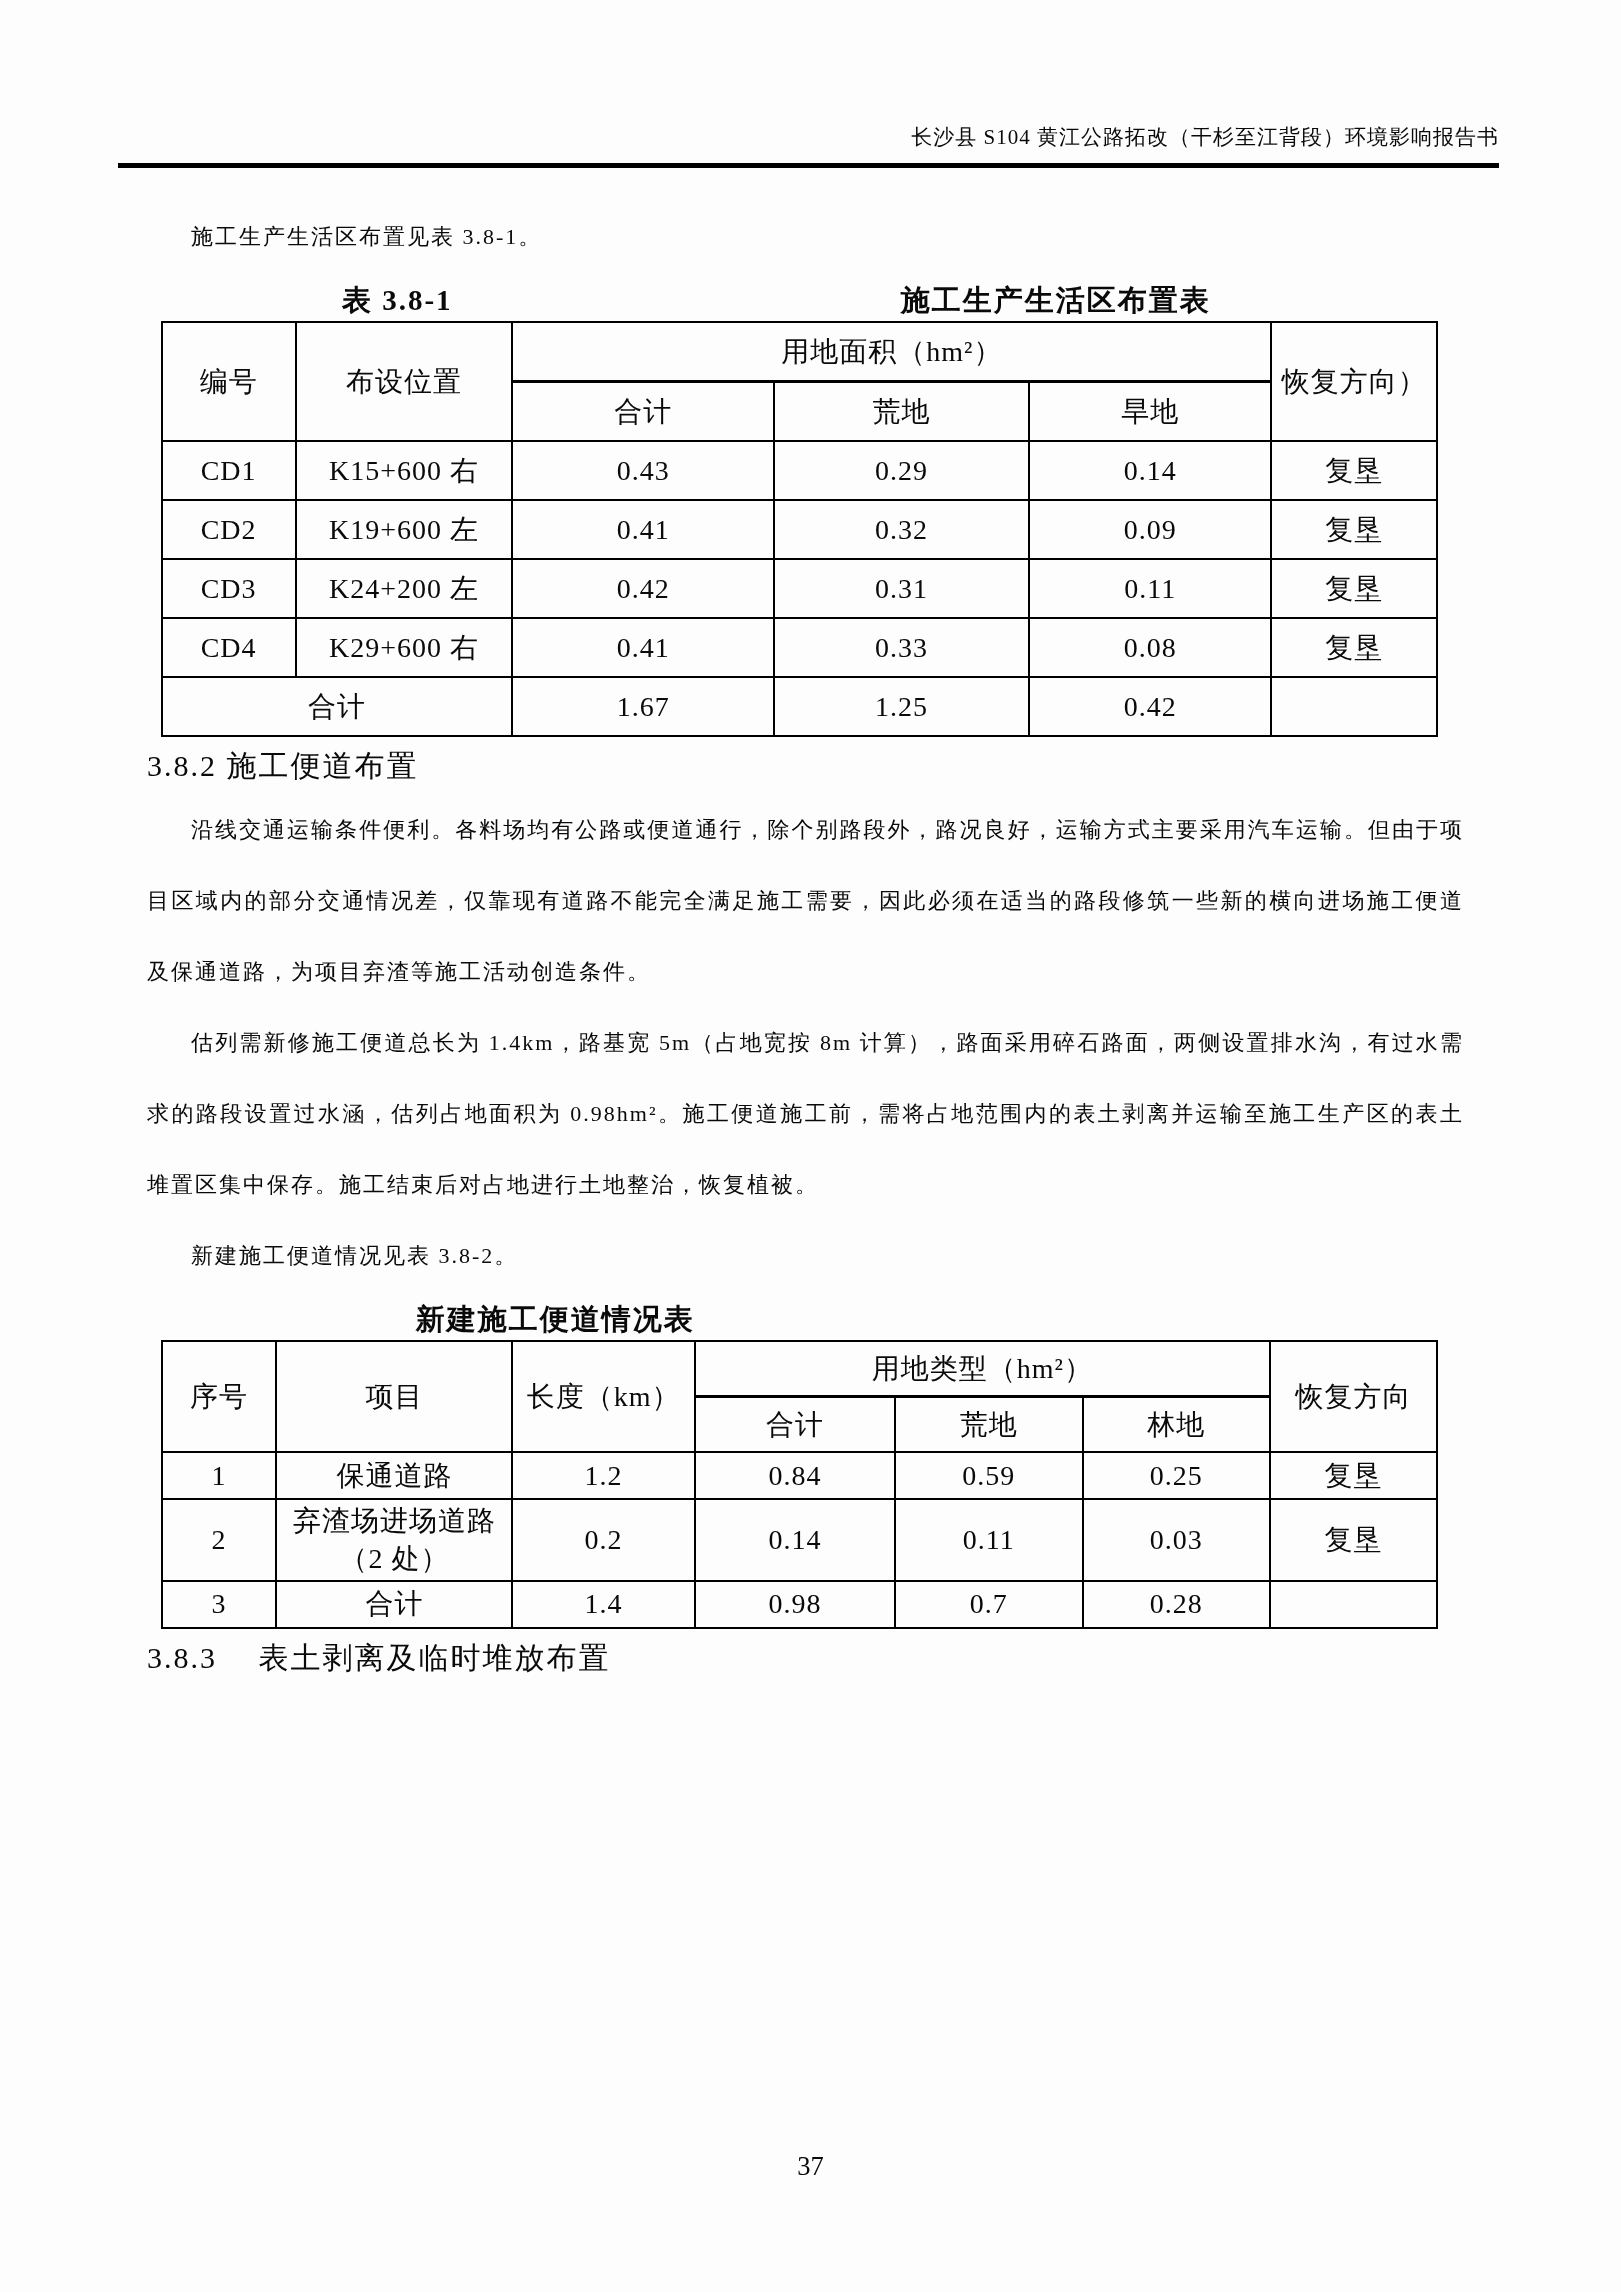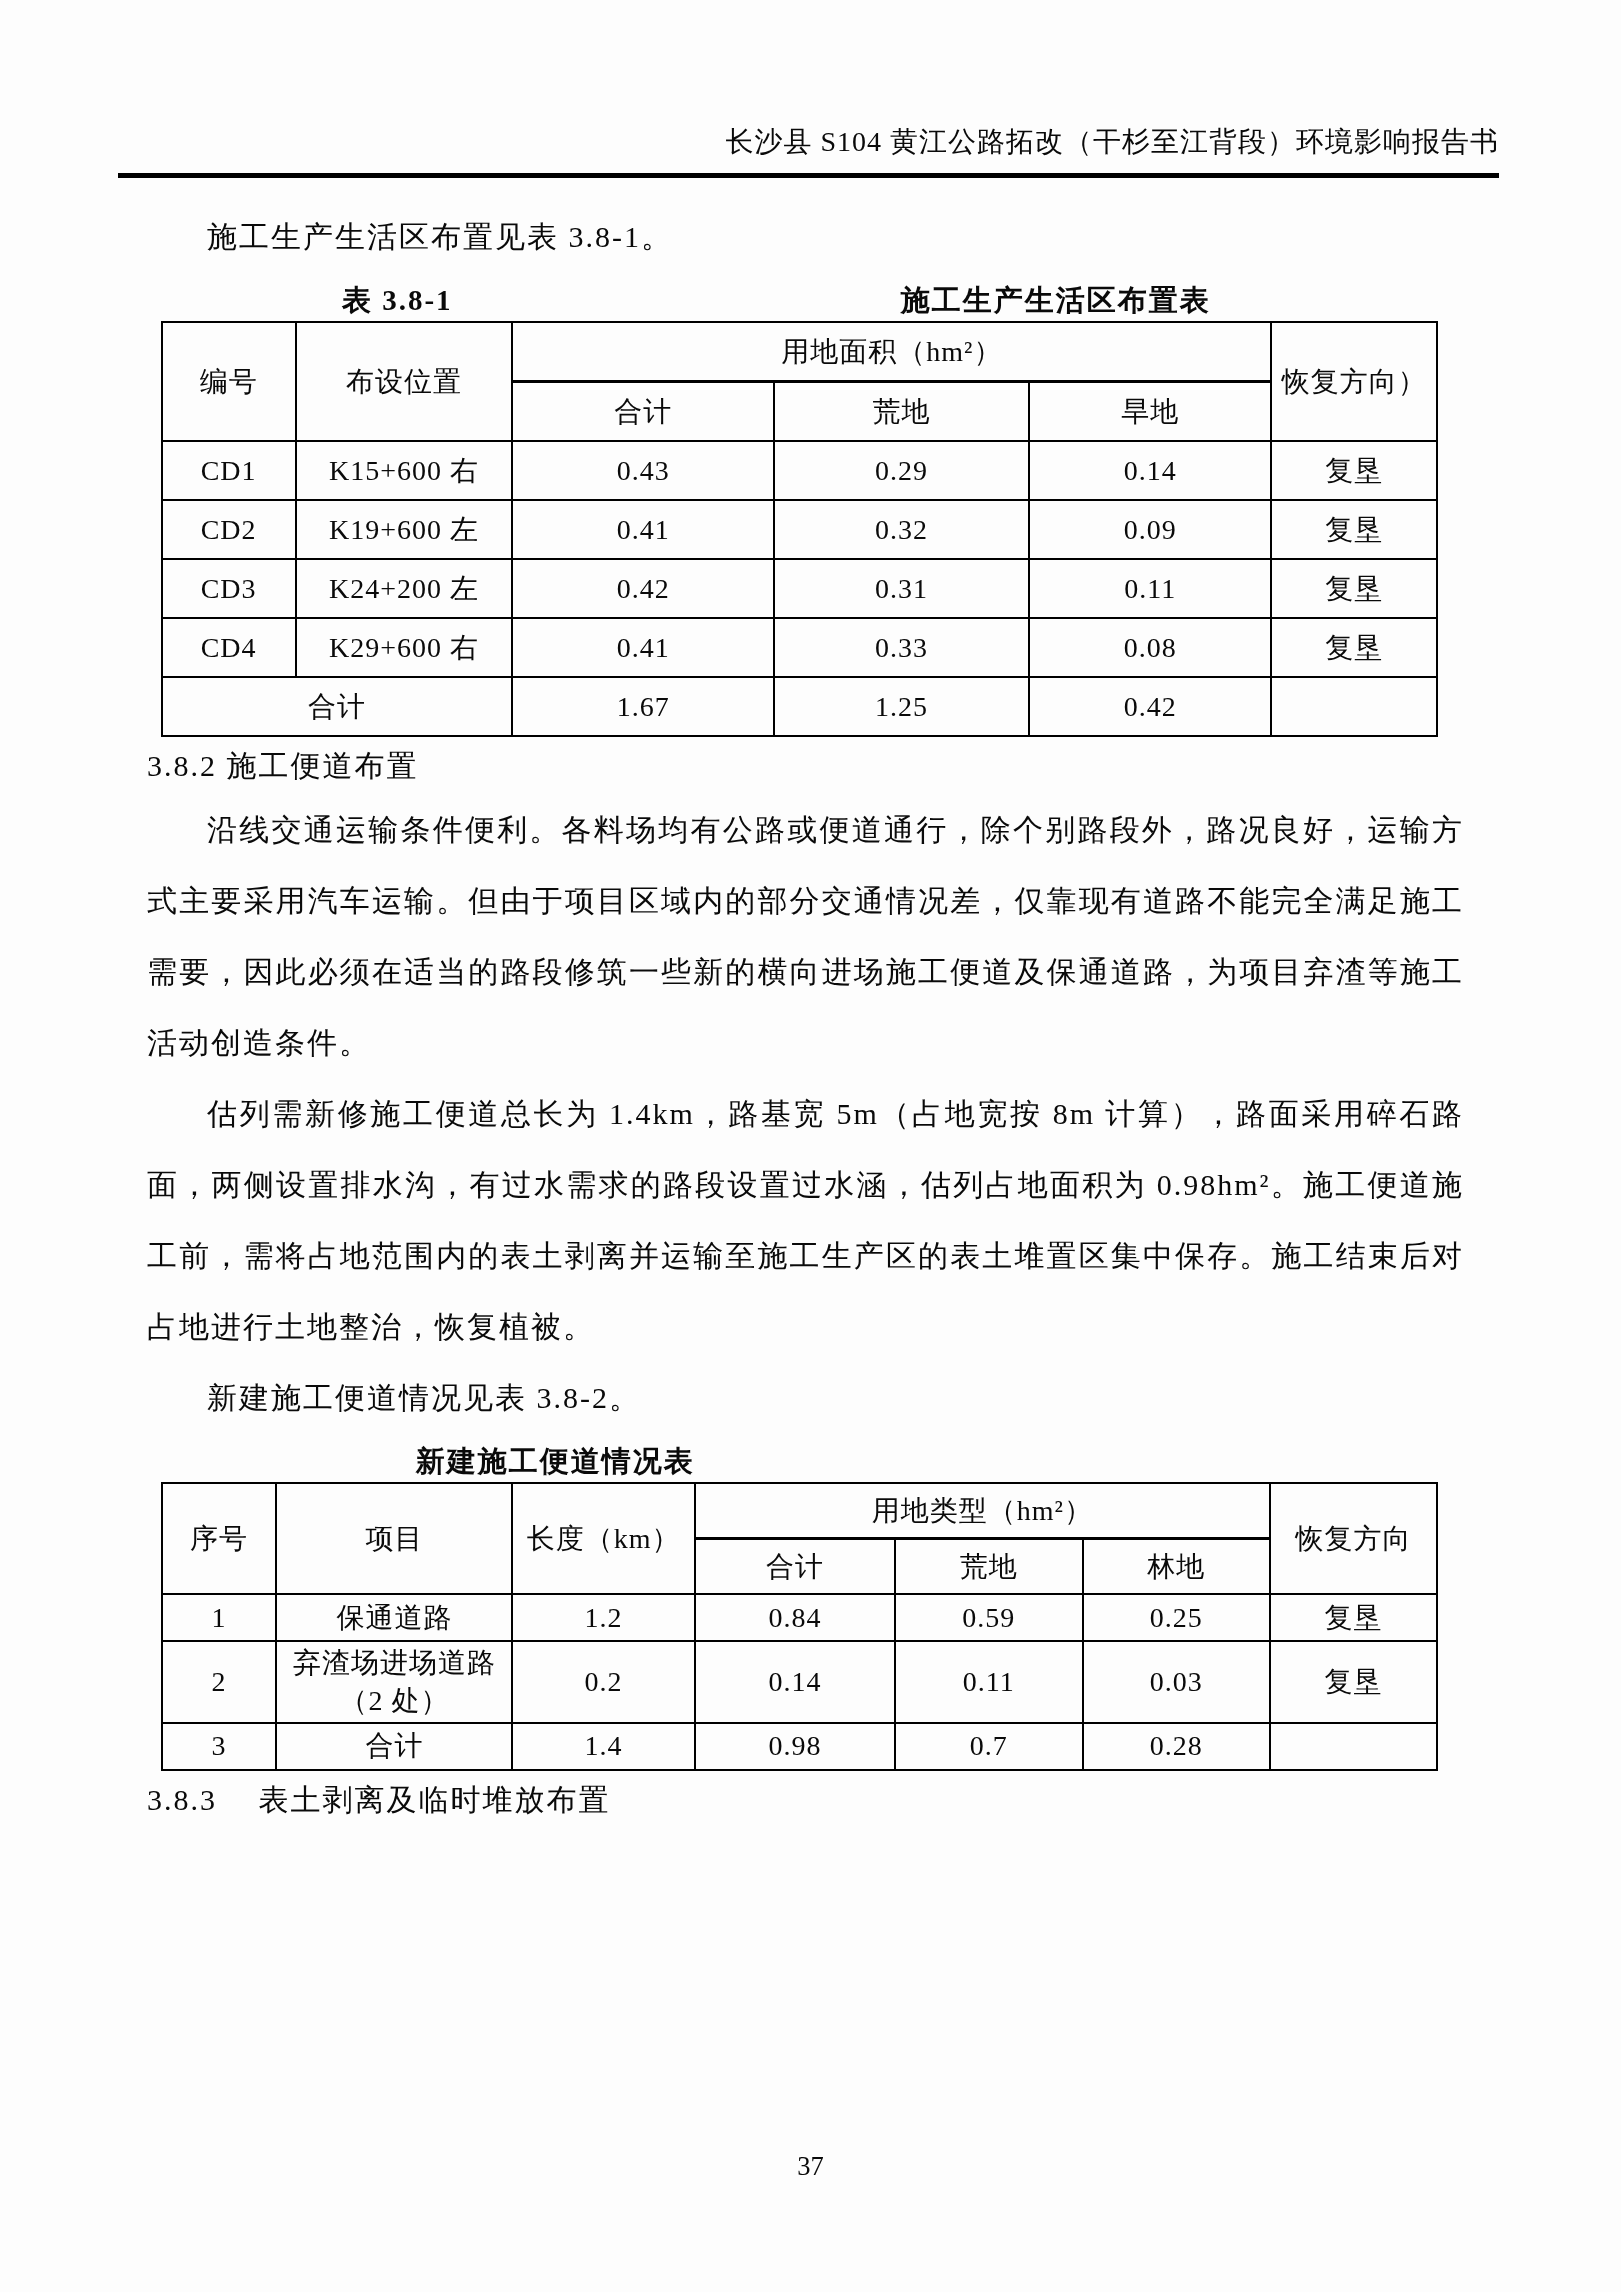--- a/index.html
+++ b/index.html
@@ -19,37 +19,37 @@
   }
   .page-header {
     position: absolute;
     top: 123px;
     left: 118px;
     right: 122px;
   }
   .page-header .header-title {
     display: block;
     text-align: right;
-    font-size: 28px;
+    font-size: 21px;
     letter-spacing: 1px;
     padding-bottom: 11.8px;
   }
   .header-rule {
     height: 4.9px;
     background: #000;
   }
   .content {
     position: absolute;
     top: 201px;
     left: 147px;
     right: 157px;
   }
   p.body-text {
     margin: 0;
-    font-size: 30px;
+    font-size: 22px;
     line-height: 71px;
     letter-spacing: 2px;
     text-align: justify;
     text-indent: 2em;
   }
   p.section-heading {
     margin: 0;
     font-size: 30px;
     line-height: 57px;
     letter-spacing: 2px;

